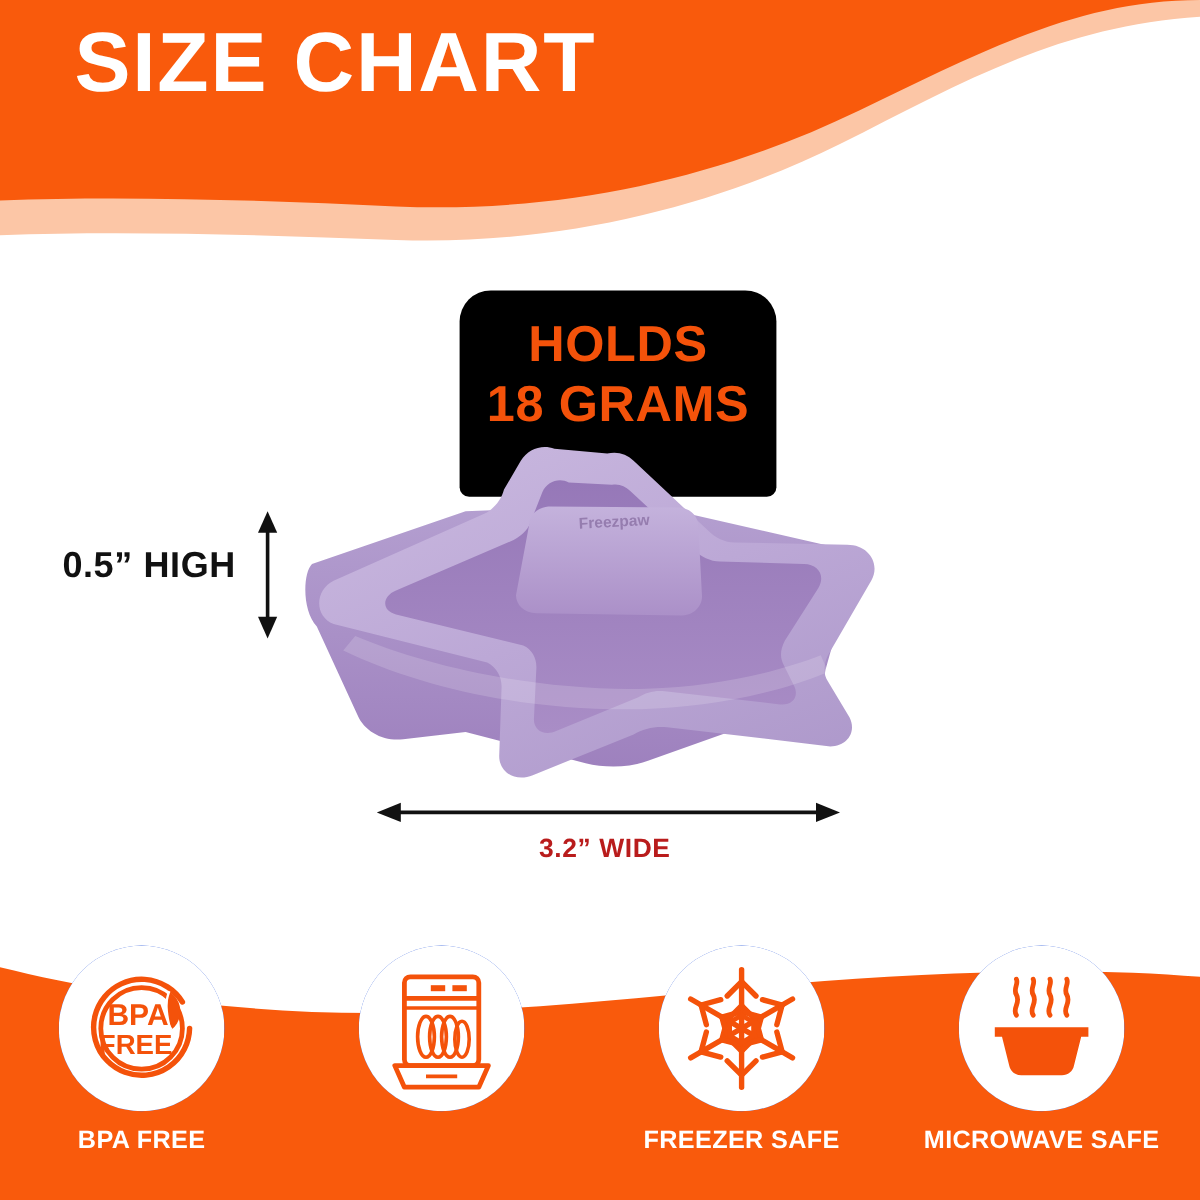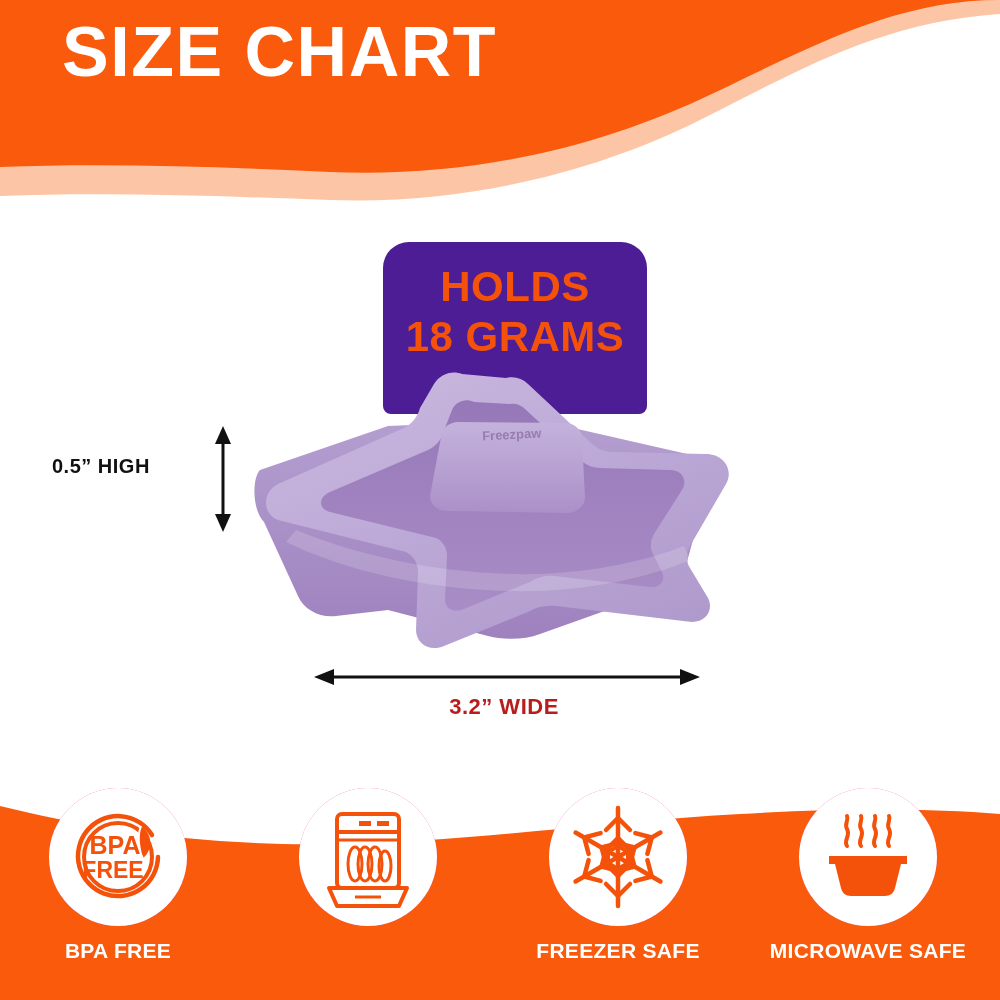--- a/index.html
+++ b/index.html
@@ -16,55 +16,55 @@
   .header-title{
     position:absolute;left:62px;top:17px;
     font-size:70px;font-weight:bold;color:#ffffff;
     letter-spacing:1.5px;line-height:1;
     white-space:nowrap;
   }
 
   
   .callout{
     position:absolute;left:383px;top:242px;width:264px;height:172px;
-    background:#4c1d95;
+    background:#000000;
     border-radius:26px 26px 8px 8px;
     text-align:center;
     box-sizing:border-box;
     padding-top:20px;
   }
   .callout-line{
     color:#F4520A;font-weight:bold;font-size:42px;line-height:1.19;
     letter-spacing:0.5px;
   }
 
   
   .product{position:absolute;left:238px;top:360px;width:540px;height:310px;}
 
   
   .dim-h-label{
     position:absolute;left:52px;top:455px;
-    font-size:20px;font-weight:bold;color:#111111;letter-spacing:0.5px;
+    font-size:30px;font-weight:bold;color:#111111;letter-spacing:0.5px;
     white-space:nowrap;
   }
   .dim-v-arrow{position:absolute;left:203px;top:424px;}
   .dim-w-arrow{position:absolute;left:312px;top:662px;}
   .dim-w-label{
     position:absolute;left:0;top:694px;width:1000px;text-align:center;
     font-size:22px;font-weight:bold;color:#b91c1c;letter-spacing:0.5px;
   }
   .dim-w-label span{position:relative;left:4px;}
 
   
   .footer-wrap{position:absolute;left:0;top:770px;width:1000px;height:230px;}
   .footer-svg{position:absolute;left:0;top:0;}
   .badges{position:absolute;left:0;top:0;width:1000px;height:230px;}
   .badge{position:absolute;width:250px;top:18px;text-align:center;}
   .badge-circle{
-    width:138px;height:138px;border-radius:50%;background:#ec4899;
+    width:138px;height:138px;border-radius:50%;background:#1d4ed8;
     margin:0 auto;position:relative;
   }
   .badge-icon{position:absolute;left:0;top:0;width:138px;height:138px;}
   .badge-label{
     margin-top:13px;color:#ffffff;font-weight:bold;font-size:21px;
     letter-spacing:0.3px;white-space:nowrap;
   }
   .b1{left:-7px;} .b2{left:243px;} .b3{left:493px;} .b4{left:743px;}
 </style>
 </head>

